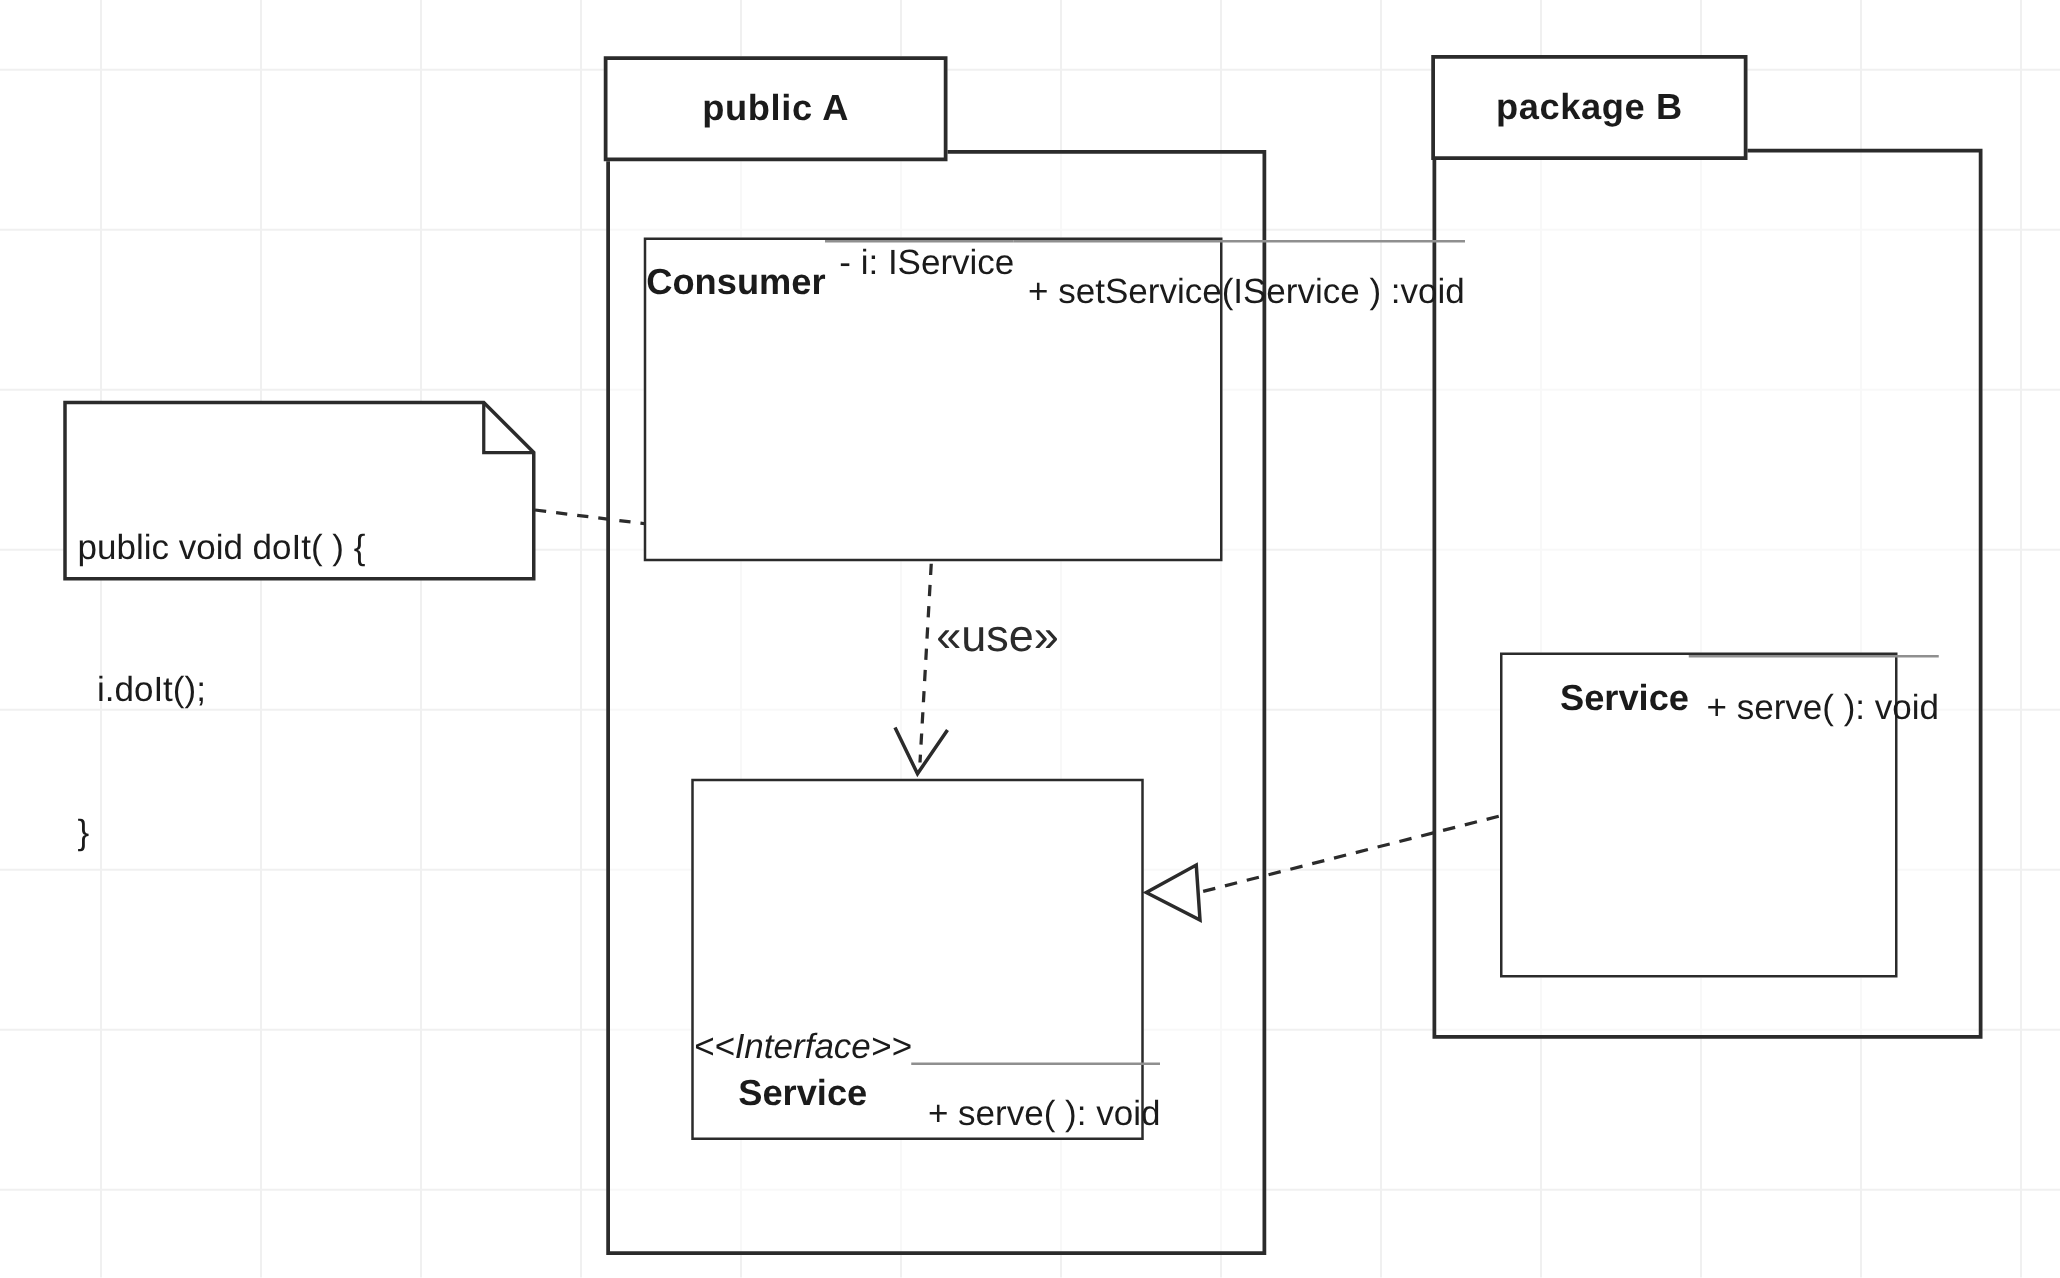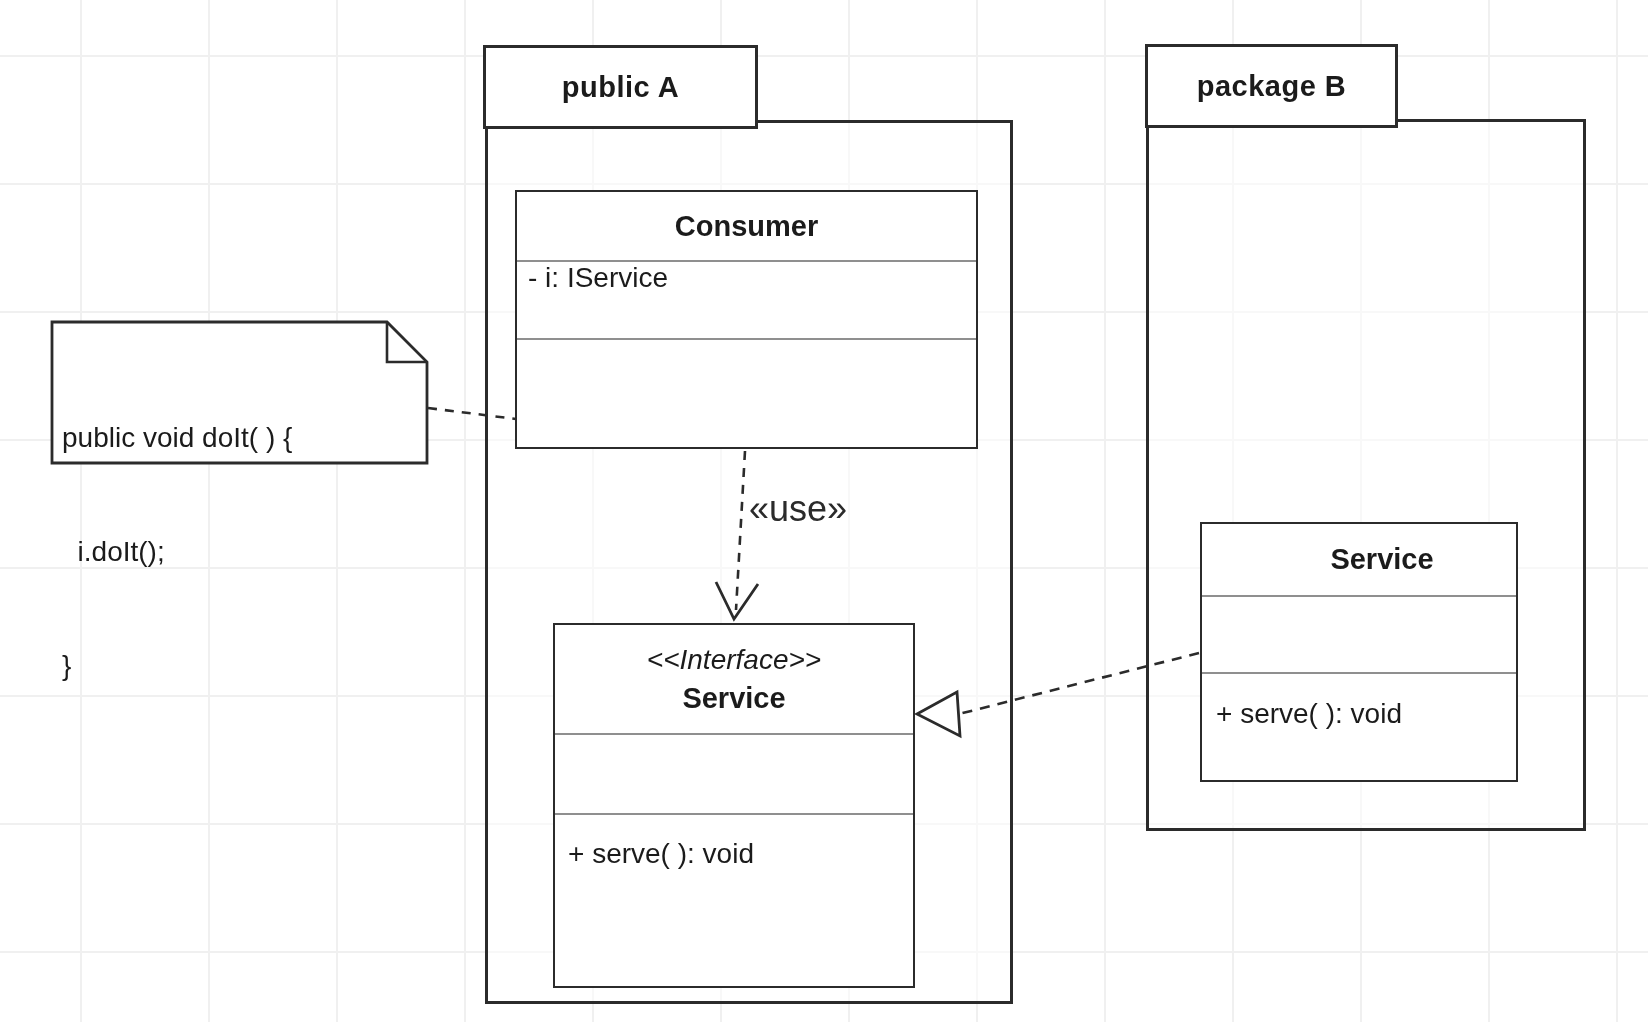--- a/index.html
+++ b/index.html
@@ -13,32 +13,32 @@
     background-position:80px 55px;}
   .pkg-tab{position:absolute;background:#ffffff;border:3px solid #2b2b2b;
     display:flex;align-items:center;justify-content:center;
     font-weight:bold;font-size:29px;letter-spacing:.5px;z-index:2;}
   .pkg-body{position:absolute;background:rgba(255,255,255,.55);border:3px solid #2b2b2b;z-index:1;}
   #pkgA-tab{left:483px;top:45px;width:269px;height:78px;}
   #pkgA-body{left:485px;top:120px;width:522px;height:878px;}
   #pkgB-tab{left:1145px;top:44px;width:247px;height:78px;}
   #pkgB-body{left:1146px;top:119px;width:434px;height:706px;}
   .uml-class{position:absolute;background:#ffffff;border:2.6px solid #2b2b2b;
-    display:flex;flex-direction:column;box-sizing:border-box;z-index:3;font-size:28px;}
+    display:flex;flex-direction:row;box-sizing:border-box;z-index:3;font-size:28px;}
   .cmp{box-sizing:border-box;}
   .cmp+.cmp{border-top:2px solid #8f8f8f;}
   .cmp.title{display:flex;flex-direction:column;align-items:center;justify-content:center;
     font-weight:bold;font-size:29px;}
   .cmp .stereo{font-weight:normal;font-style:italic;font-size:28px;}
   .cmp .line{white-space:pre;}
   #consumer{left:515px;top:190px;width:463px;height:259px;}
   #consumer .title{height:68px;}
   #consumer .attrs{height:78px;display:flex;padding-left:11px;}
   #consumer .methods{flex:1;padding:19px 0 0 11px;line-height:39px;}
-  #iservice{left:553px;top:623px;width:362px;height:365px;}
+  #iservice{left:553px;top:623px;width:362px;height:289px;align-items:flex-end;}
   #iservice .title{height:108px;line-height:39px;}
   #iservice .attrs{height:80px;}
   #iservice .methods{flex:1;padding:19px 0 0 13px;line-height:39px;}
   #service{left:1200px;top:522px;width:318px;height:260px;}
   #service .title{height:71px;padding-left:46px;}
   #service .attrs{height:77px;}
   #service .methods{flex:1;padding:20px 0 0 14px;line-height:39px;}
   .overlay{position:absolute;left:0;top:0;z-index:5;pointer-events:none;}
   .note-text{position:absolute;left:52px;top:322px;width:375px;height:141px;
     padding:21px 0 0 10px;box-sizing:border-box;font-size:28px;line-height:38px;
@@ -59,20 +59,21 @@
     <span>package B</span>
   </div>
   <div class="pkg-body" id="pkgB-body"></div>
 
   <div class="uml-class" id="consumer">
     <div class="cmp title">Consumer</div>
     <div class="cmp attrs">
       <span class="line">- i: IService</span>
     </div>
     <div class="cmp methods">
+      <div class="line">+ setService(IService ) :void</div>
     </div>
   </div>
 
   <div class="uml-class" id="iservice">
     <div class="cmp title">
       <div class="stereo">&lt;&lt;Interface&gt;&gt;</div>
       <div>Service</div>
     </div>
     <div class="cmp attrs"></div>
     <div class="cmp methods">

